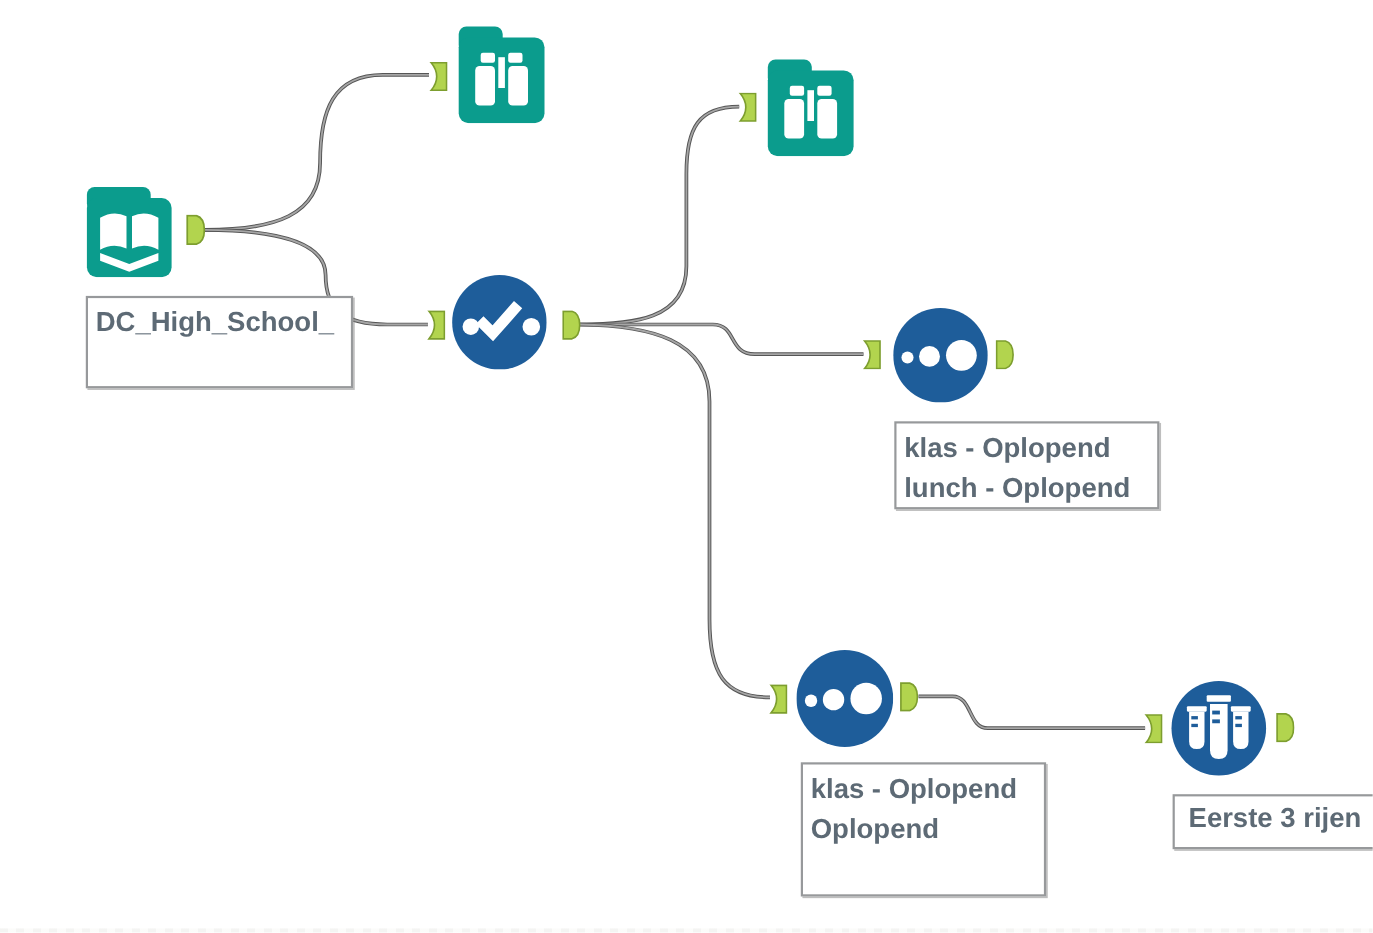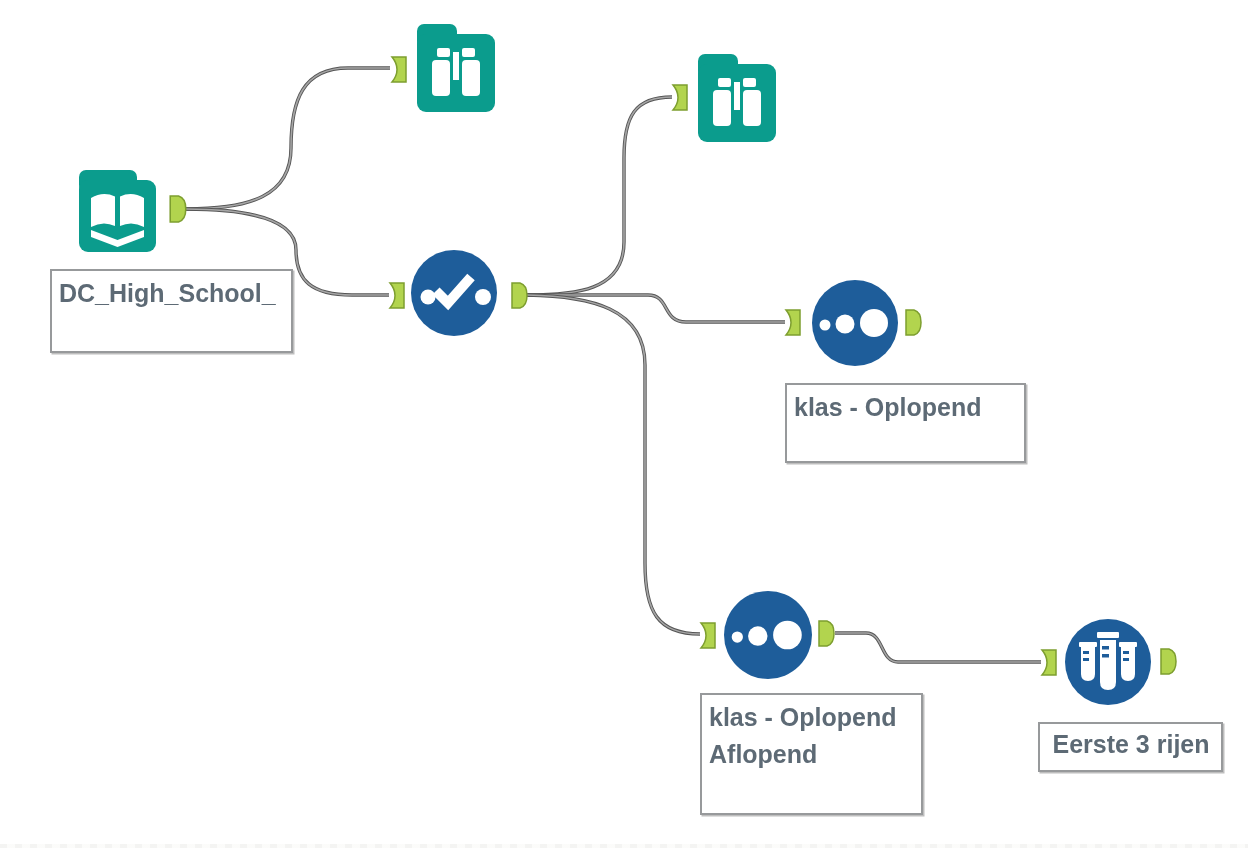--- a/index.html
+++ b/index.html
@@ -9,21 +9,21 @@
   }
   svg.wires{position:absolute;left:0;top:0;z-index:1;}
   .wire-outer{fill:none;stroke:#565656;stroke-width:3.4px;}
   .wire-inner{fill:none;stroke:#a6a6a6;stroke-width:1.6px;}
   .node{position:absolute;z-index:3;cursor:pointer;}
   .anchor{position:absolute;z-index:4;}
   .annotation{
     position:absolute;z-index:2;background:#ffffff;
     border:2px solid #97999b;box-shadow:1.5px 1.5px 0 rgba(125,125,125,.5);
     color:#5d6a75;font-weight:700;font-size:25px;line-height:37px;
-    padding:4px 6px 4px 7px;box-sizing:border-box;white-space:nowrap;cursor:pointer;
+    padding:4px 6px 4px 7px;box-sizing:border-box;white-space:nowrap;cursor:pointer;margin-left:28px;
   }
   .annotation div{pointer-events:none;}
   .edge-artifact{
     position:absolute;left:0;bottom:0;width:100%;height:4px;z-index:0;opacity:.5;
     background:repeating-linear-gradient(90deg,#e9e9e6 0 7px,#f8f8f5 7px 15px);
   }
 </style>
 </head>
 <body>
 
@@ -167,25 +167,26 @@
   <svg class="anchor" style="left:1160px;top:648px;" width="17" height="27" viewBox="0 0 17 27">
     <path d="M1,1 H9 Q16,3 16,13.5 Q16,24 9,26 H1 Z" fill="#b2d44e" stroke="#7d9e2f" stroke-width="1.5"></path>
   </svg>
 
   <div class="annotation" style="left:50px;top:269px;width:243px;height:84px;">
     <div>DC_High_School_</div>
   </div>
 
   <div class="annotation" style="left:785px;top:383px;width:241px;height:80px;">
     <div>klas - Oplopend</div>
+    <div>lunch - Oplopend</div>
   </div>
 
   <div class="annotation" style="left:700px;top:693px;width:223px;height:122px;">
     <div>klas - Oplopend</div>
-    <div>Aflopend</div>
+    <div>Oplopend</div>
   </div>
 
   <div class="annotation" style="left:1038px;top:722px;width:185px;height:50px;line-height:33px;text-align:center;">
     <div>Eerste 3 rijen</div>
   </div>
 
   <div class="edge-artifact"></div>
 </div>
 
 </body></html>

